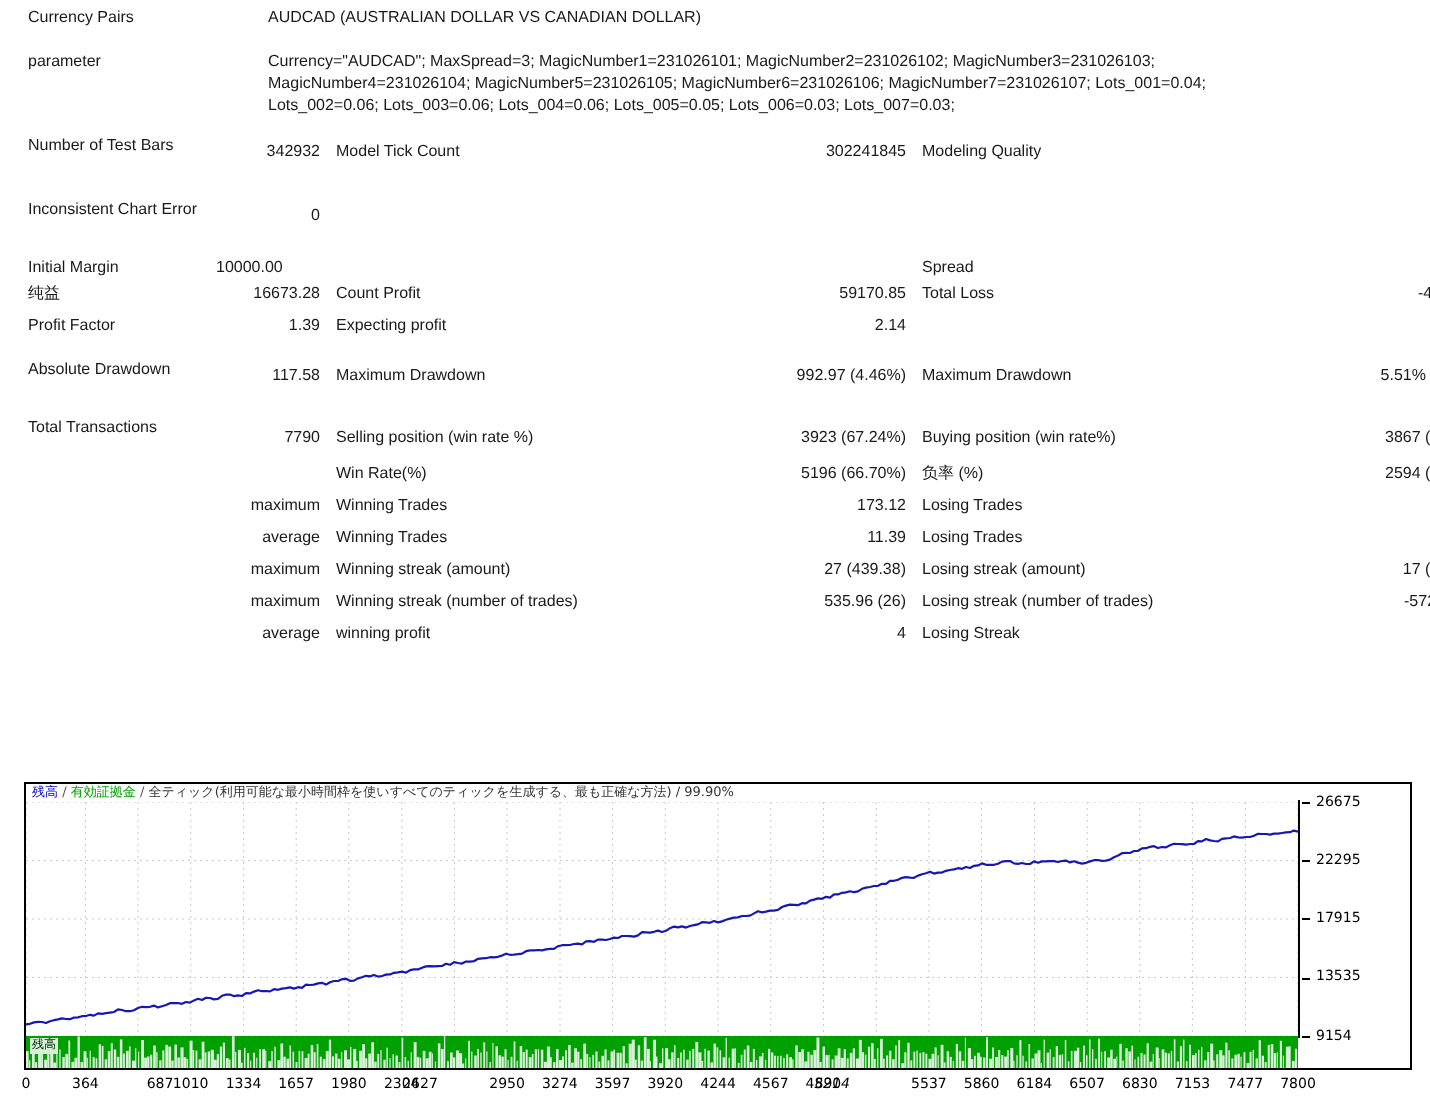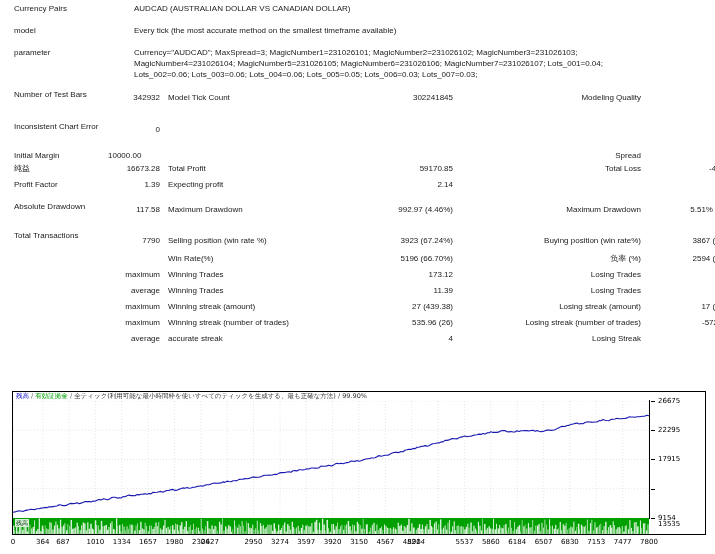--- a/index.html
+++ b/index.html
@@ -60,21 +60,21 @@
   .stats td {
     padding: 0;
     line-height: 1.25;
     vertical-align: top;
     white-space: nowrap;
   }
   .c-l1 { width: 88px;  padding-left: 14px !important; text-align: left;  }
   .c-v1 { width: 58px;  text-align: right; padding-right: 4px !important; }
   .c-l2 { width: 175px; text-align: left;  padding-left: 4px !important;  }
   .c-v2 { width: 110px; text-align: right; padding-right: 4px !important; }
-  .c-l3 { width: 180px; text-align: right;  padding-left: 4px !important;  }
+  .c-l3 { width: 180px; text-align: left;  padding-left: 4px !important;  }
   .c-v3 { width: 104px; text-align: right; padding-right: 8px !important; }
 
   .srow { height: 16px; }
   .srow-tall { height: 26px; }
   .srow-gap  { height: 22px; }
   .two-line-label { white-space: normal; line-height: 1.20; margin-top: 45px; }
   .pt6 { padding-top: 6px !important; }
   .pt3 { padding-top: 3px !important; }
   .pt9 { padding-top: 9px !important; }
 
@@ -198,24 +198,20 @@
 <body>
 
 <div id="report">
 
   <table class="hdr-table">
     <tbody>
       <tr class="row-pair">
         <td class="hdr-label">Currency Pairs</td>
         <td class="hdr-value">AUDCAD (AUSTRALIAN DOLLAR VS CANADIAN DOLLAR)</td>
       </tr>
-      <tr class="row-model">
-        <td class="hdr-label">model</td>
-        <td class="hdr-value">Every tick (the most accurate method on the smallest timeframe available)</td>
-      </tr>
       <tr class="row-param">
         <td class="hdr-label hdr-label-mid">parameter</td>
         <td class="hdr-value">
           <span class="param-line">Currency="AUDCAD"; MaxSpread=3; MagicNumber1=231026101; MagicNumber2=231026102; MagicNumber3=231026103;</span>
           <span class="param-line">MagicNumber4=231026104; MagicNumber5=231026105; MagicNumber6=231026106; MagicNumber7=231026107; Lots_001=0.04;</span>
           <span class="param-line">Lots_002=0.06; Lots_003=0.06; Lots_004=0.06; Lots_005=0.05; Lots_006=0.03; Lots_007=0.03;</span>
         </td>
       </tr>
     </tbody>
   </table>
@@ -246,21 +242,21 @@
         <td class="c-v1 pt9" style="text-align:left;padding-left:6px;">10000.00</td>
         <td class="c-l2 pt9"></td>
         <td class="c-v2 pt9"></td>
         <td class="c-l3 pt9">Spread</td>
         <td class="c-v3 pt9">30</td>
       </tr>
 
       <tr class="srow">
         <td class="c-l1">纯益</td>
         <td class="c-v1">16673.28</td>
-        <td class="c-l2">Total Profit</td>
+        <td class="c-l2">Count Profit</td>
         <td class="c-v2">59170.85</td>
         <td class="c-l3">Total Loss</td>
         <td class="c-v3">-42497.57</td>
       </tr>
 
       <tr class="srow">
         <td class="c-l1">Profit Factor</td>
         <td class="c-v1">1.39</td>
         <td class="c-l2">Expecting profit</td>
         <td class="c-v2" style="text-align:right;padding-right:60px;">2.14</td>
@@ -327,21 +323,21 @@
         <td class="c-v1">maximum</td>
         <td class="c-l2">Winning streak (number of trades)</td>
         <td class="c-v2">535.96 (26)</td>
         <td class="c-l3">Losing streak (number of trades)</td>
         <td class="c-v3">-572.51 (11)</td>
       </tr>
 
       <tr class="srow">
         <td class="c-l1"></td>
         <td class="c-v1">average</td>
-        <td class="c-l2">accurate streak</td>
+        <td class="c-l2">winning profit</td>
         <td class="c-v2">4</td>
         <td class="c-l3">Losing Streak</td>
         <td class="c-v3">2</td>
       </tr>
 
     </tbody>
   </table>
 
   <div id="chart-area">
     <div class="chart-frame"></div>
@@ -391,21 +387,21 @@
       </div>
     <div class="yaxis-line"></div>
     <div class="axis-labels" id="ylabels">
         <div class="ytick" style="top: 10px;"></div>
         <div class="ylab" style="top: 5.5px;">26675</div>
         <div class="ytick" style="top: 39.2483px;"></div>
         <div class="ylab" style="top: 34.7483px;">22295</div>
         <div class="ytick" style="top: 68.4967px;"></div>
         <div class="ylab" style="top: 63.9967px;">17915</div>
         <div class="ytick" style="top: 97.745px;"></div>
-        <div class="ylab" style="top: 93.245px; margin-top: 36px;">13535</div>
+        <div class="ylab" style="top: 93.245px;">13535</div>
         <div class="ytick" style="top: 127px;"></div>
         <div class="ylab" style="top: 122.5px;">9154</div>
       </div>
 
     <div id="volume-band">
         <svg width="636" height="16" viewBox="0 0 636 16" style="position:absolute;left:0;top:0;">
           <rect x="0" y="0" width="636" height="16" fill="#00a000"></rect>
           <rect x="0.00" y="7.57" width="1.32" height="8.43" fill="#ffffff" opacity="0.85"></rect>
           <rect x="1.51" y="12.17" width="0.64" height="3.83" fill="#ffffff" opacity="0.85"></rect>
           <rect x="3.03" y="8.24" width="1.33" height="7.76" fill="#ffffff" opacity="0.85"></rect>
@@ -827,32 +823,32 @@
           <rect x="632.97" y="12.45" width="1.41" height="3.55" fill="#ffffff" opacity="0.85"></rect>
           <rect x="634.49" y="6.39" width="0.98" height="9.61" fill="#ffffff" opacity="0.85"></rect>
         </svg>
       <div class="vol-label">残高</div>
     </div>
   </div>
 
   <div id="xaxis">
       <div class="xlab" style="left: 1px;">0</div>
       <div class="xlab" style="left: 30.68px;">364</div>
-      <div class="xlab" style="left: 51px;">687</div>
+      <div class="xlab" style="left: 68px;">687</div>
       <div class="xlab" style="left: 83.3538px;">1010</div>
       <div class="xlab" style="left: 109.772px;">1334</div>
       <div class="xlab" style="left: 136px;">1657</div>
       <div class="xlab" style="left: 162.446px;">1980</div>
       <div class="xlab" style="left: 188.865px;">2304</div>
       <div class="xlab" style="left: 198px;">2627</div>
       <div class="xlab" style="left: 241.538px;">2950</div>
       <div class="xlab" style="left: 267.957px;">3274</div>
       <div class="xlab" style="left: 294.294px;">3597</div>
       <div class="xlab" style="left: 320.631px;">3920</div>
-      <div class="xlab" style="left: 347.049px;">3150</div>
+      <div class="xlab" style="left: 347.049px;">4244</div>
       <div class="xlab" style="left: 373.386px;">4567</div>
       <div class="xlab" style="left: 399.723px;">4890</div>
       <div class="xlab" style="left: 404px; font-style: italic;">5214</div>
       <div class="xlab" style="left: 452.478px;">5537</div>
       <div class="xlab" style="left: 478.815px;">5860</div>
       <div class="xlab" style="left: 505.234px;">6184</div>
       <div class="xlab" style="left: 531.571px;">6507</div>
       <div class="xlab" style="left: 557.908px;">6830</div>
       <div class="xlab" style="left: 584.245px;">7153</div>
       <div class="xlab" style="left: 610.663px;">7477</div>

